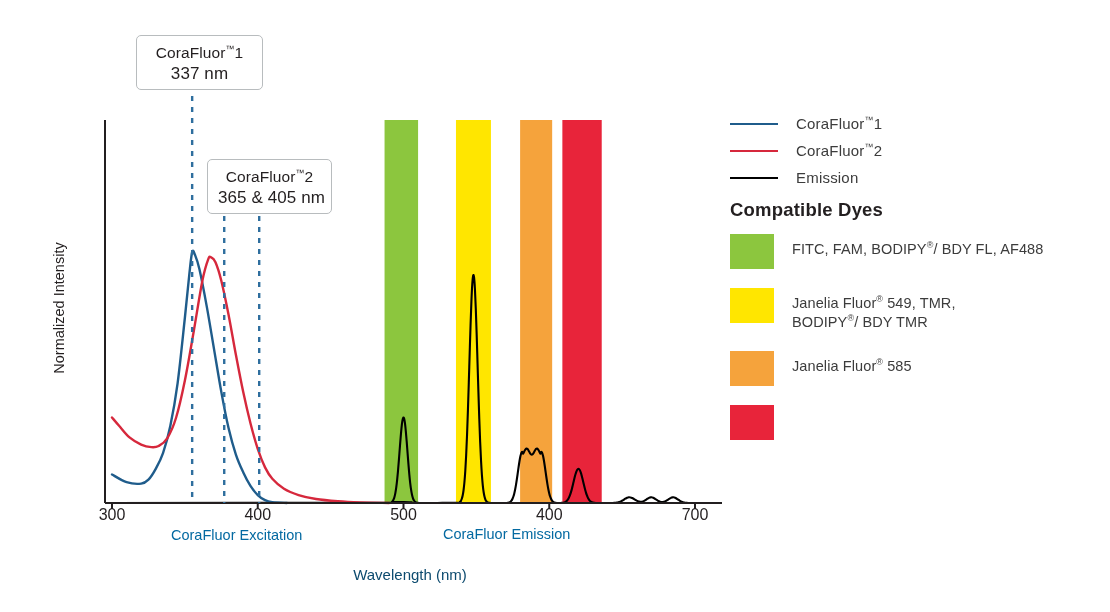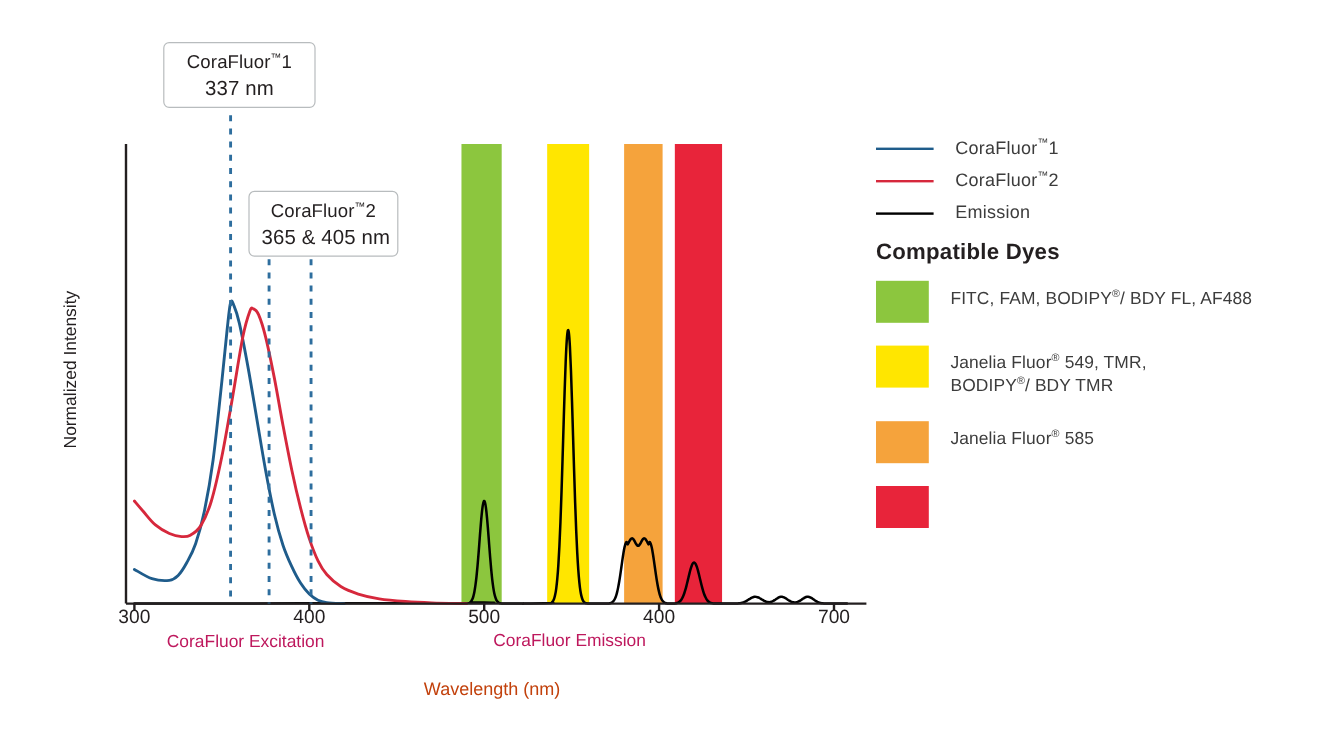--- a/index.html
+++ b/index.html
@@ -17,23 +17,23 @@
   .callout .l1{font-size:15.5px;letter-spacing:.1px;white-space:nowrap;}
   .callout .l2{font-size:17px;letter-spacing:.1px;white-space:nowrap;}
   .callout sup{font-size:9px;vertical-align:super;line-height:0;}
 
   #callout1{left:136px;top:35px;width:127px;height:55px;}
   #callout2{left:207px;top:159px;width:125px;height:55px;}
 
   
   .axtick{position:absolute;font-size:16px;color:#231f20;
           text-align:center;width:60px;}
-  .subax{position:absolute;font-size:14.5px;color:#be185d;
-         text-align:center;white-space:nowrap;}
-  #xtitle{position:absolute;font-size:15px;color:#c2410c;
+  .subax{position:absolute;font-size:14.5px;color:#0369a1;
+         text-align:center;white-space:nowrap;margin-left:32px;}
+  #xtitle{position:absolute;font-size:15px;color:#0c4a6e;
           left:0;top:566px;width:820px;text-align:center;}
   #ylabel{position:absolute;left:-31px;top:300px;width:180px;
           transform:rotate(-90deg);transform-origin:center center;
           font-size:14.5px;color:#231f20;text-align:center;white-space:nowrap;}
 
   
   #legend{position:absolute;left:730px;top:110px;width:370px;}
   .lgrow{display:flex;align-items:center;height:27px;}
   .lgline{width:48px;height:0;border-top-width:2.6px;border-top-style:solid;
           margin-right:18px;flex:0 0 48px;}

